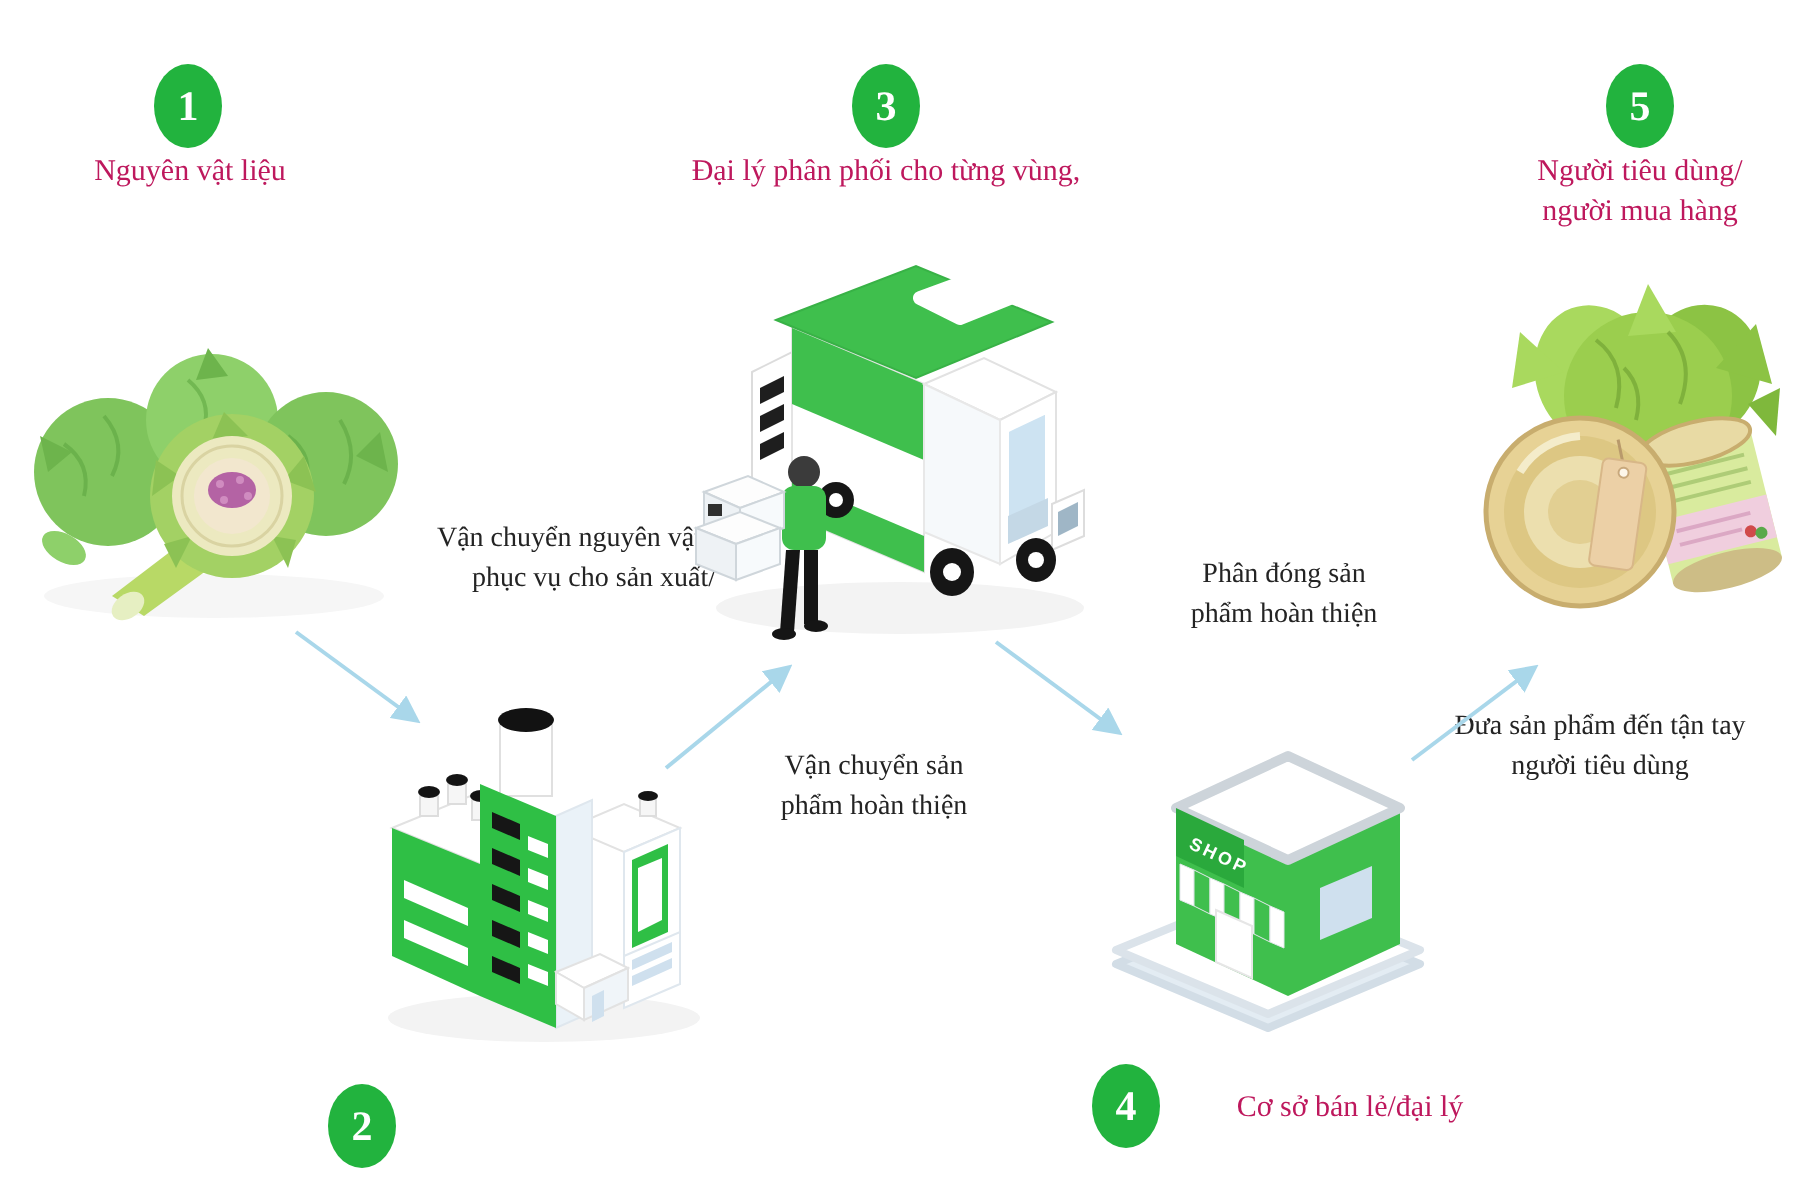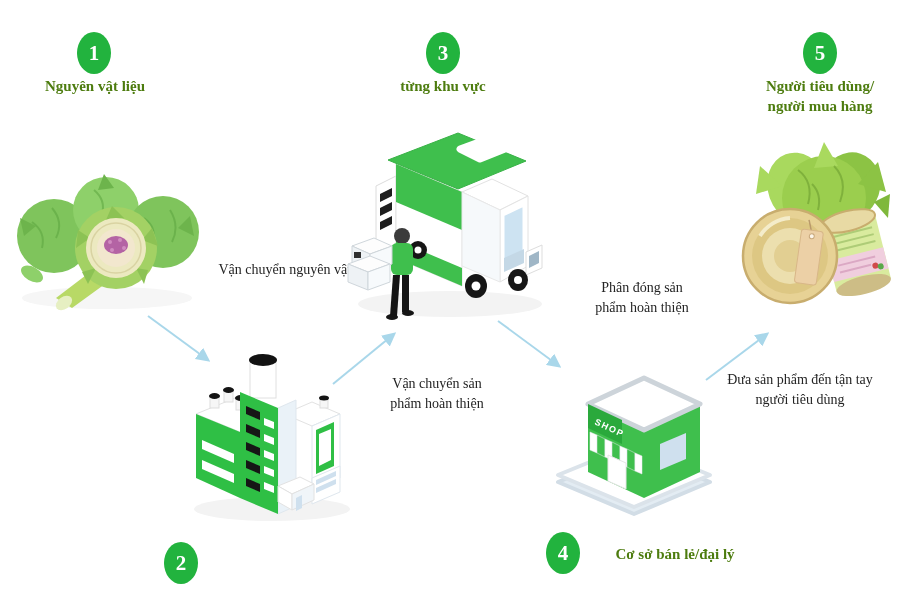--- a/index.html
+++ b/index.html
@@ -2,21 +2,21 @@
 <html><head>
 <meta charset="utf-8">
 <style>
   *{margin:0;padding:0;box-sizing:border-box}
   html,body{width:900px;height:600px;background:#ffffff;overflow:hidden;
     font-family:"Liberation Serif",serif;color:#141414}
   .stage{position:relative;width:900px;height:600px;background:#ffffff}
   .badge{position:absolute;width:34px;height:42px;border-radius:50%;
     background:#22b33e;color:#ffffff;display:flex;align-items:center;justify-content:center;
     font-weight:bold;font-size:21px;font-family:"Liberation Serif",serif}
-  .step-title{position:absolute;text-align:center;font-weight:bold;font-size:15px;line-height:20px;color:#4d7c0f}
+  .step-title{position:absolute;text-align:center;font-weight:normal;font-size:15px;line-height:20px;color:#be185d}
   .step-title.left{text-align:center}
   .flow-label{position:absolute;text-align:center;font-size:14px;line-height:20px;color:#242424}
   .art{position:absolute}
   .art svg{display:block;width:100%;height:100%}
   .arrows{position:absolute;left:0;top:0;width:900px;height:600px;pointer-events:none}
 </style>
 </head>
 <body>
 
 <div class="stage">
@@ -27,45 +27,46 @@
   <div class="badge" style="left:164px;top:542px">2</div>
   <div class="badge" style="left:546px;top:532px">4</div>
 
   <div class="step-title" style="left:0;top:76px;width:190px">
     <div>Nguyên vật liệu</div>
   </div>
   <div class="step-title" style="left:0;top:102px;width:190px">
   </div>
 
   <div class="step-title" style="left:333px;top:76px;width:220px">
-    <div>từng khu vực</div>
+    <div>Đại lý phân phối cho từng vùng,</div>
   </div>
 
   <div class="step-title" style="left:730px;top:76px;width:180px">
     <div>Người tiêu dùng/</div>
     <div>người mua hàng</div>
   </div>
 
 
   <div class="step-title left" style="left:590px;top:544px;width:170px">
     <div>Cơ sở bán lẻ/đại lý</div>
   </div>
 
   <div class="flow-label" style="left:197px;top:260px;width:200px">
     <div>Vận chuyển nguyên vật liệu</div>
+    <div>phục vụ cho sản xuất/</div>
   </div>
   <div class="flow-label" style="left:362px;top:374px;width:150px">
     <div>Vận chuyển sản</div>
     <div>phẩm hoàn thiện</div>
   </div>
   <div class="flow-label" style="left:567px;top:278px;width:150px">
     <div>Phân đóng sản</div>
     <div>phẩm hoàn thiện</div>
   </div>
-  <div class="flow-label" style="left:705px;top:370px;width:190px">
+  <div class="flow-label" style="left:705px;top:354px;width:190px">
     <div>Đưa sản phẩm đến tận tay</div>
     <div>người tiêu dùng</div>
   </div>
 
   <svg class="arrows" viewBox="0 0 900 600">
     <defs>
       <marker id="ah" viewBox="0 0 10 10" refX="8" refY="5" markerWidth="7" markerHeight="7" orient="auto">
         <path d="M0,0 L10,5 L0,10 z" fill="#a9d7ea"></path>
       </marker>
     </defs>

